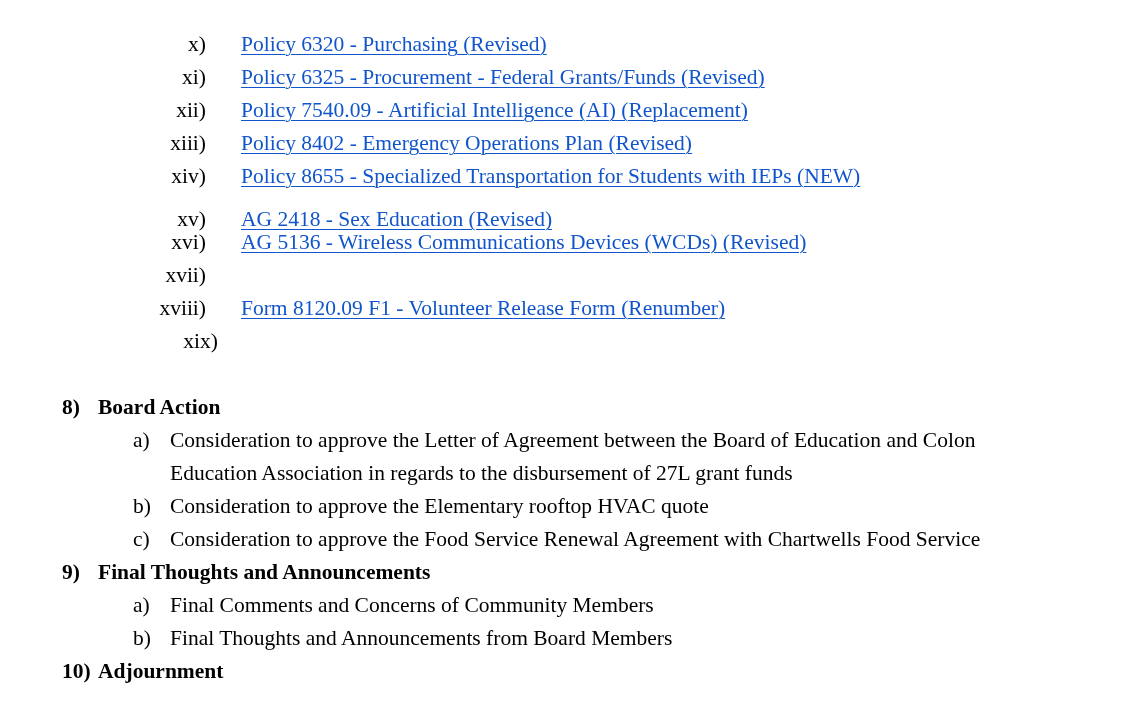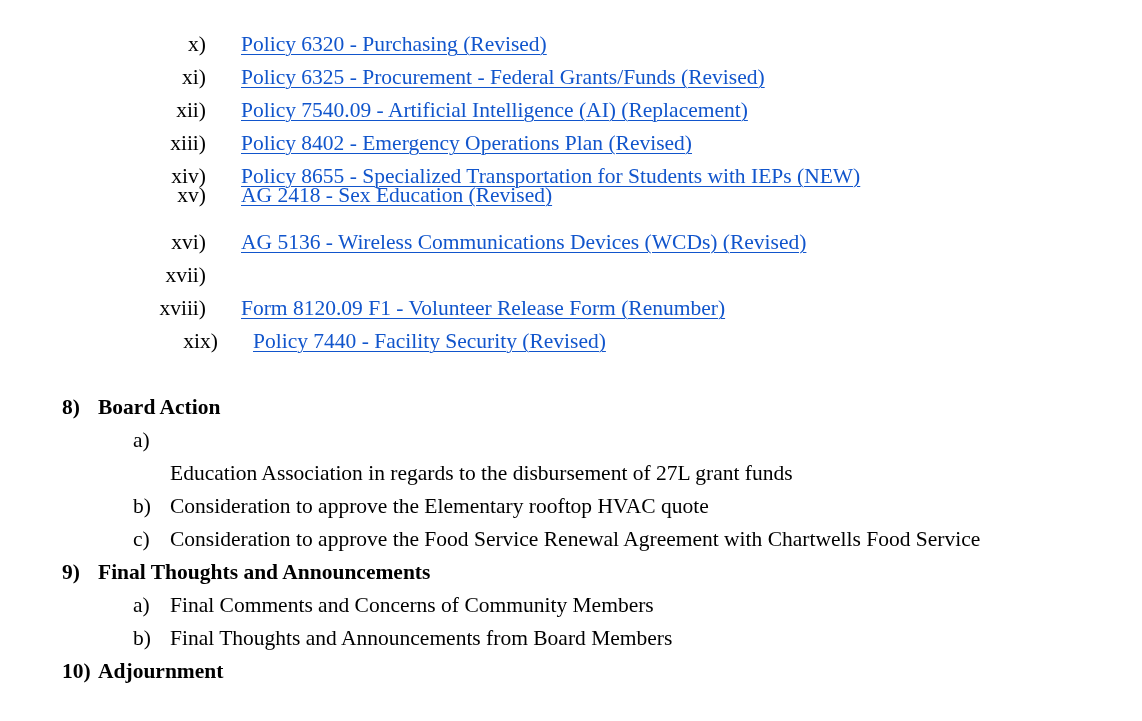--- a/index.html
+++ b/index.html
@@ -90,21 +90,21 @@
           <span class="roman-num">xiii)</span>
         </div>
       <a class="link">Policy 8402 - Emergency Operations Plan (Revised)</a>
     </div>
     <div class="line" style="top:160px;left:0;width:1142px;">
       <div class="roman-wrap">
           <span class="roman-num">xiv)</span>
         </div>
       <a class="link">Policy 8655 - Specialized Transportation for Students with IEPs (NEW)</a>
     </div>
-    <div class="line" style="top:179px;left:0;width:1142px;">
+    <div class="line" style="top:203px;left:0;width:1142px;">
       <div class="roman-wrap">
           <span class="roman-num">xv)</span>
         </div>
       <a class="link">AG 2418 - Sex Education (Revised)</a>
     </div>
     <div class="line" style="top:226px;left:0;width:1026px;">
       <div class="roman-wrap">
           <span class="roman-num">xvi)</span>
         </div>
       <a class="link">AG 5136 - Wireless Communications Devices (WCDs) (Revised)</a>
@@ -117,31 +117,31 @@
     <div class="line" style="top:292px;left:0;width:1142px;">
       <div class="roman-wrap">
           <span class="roman-num">xviii)</span>
         </div>
       <a class="link">Form 8120.09 F1 - Volunteer Release Form (Renumber)</a>
     </div>
     <div class="line" style="top:325px;left:12px;width:1142px;">
       <div class="roman-wrap">
           <span class="roman-num">xix)</span>
         </div>
-      <a class="link">Policy 7440 - Facility Security (Revised)</a>
     </div>
   </div>
 
   <div>
     <div class="line" style="top:391px;left:0;width:1142px;">
       <span class="section-num">8)</span>
       <span class="section-title">Board Action</span>
     </div>
     <div class="line" style="top:424px;left:0;width:1142px;">
       <span class="sub-letter">a)</span>
+      <span class="sub-text">Consideration to approve the Letter of Agreement between the Board of Education and Colon</span>
     </div>
     <div class="line" style="top:457px;left:0;width:1016px;">
       <span class="sub-text">Education Association in regards to the disbursement of 27L grant funds</span>
     </div>
     <div class="line" style="top:490px;left:0;width:1142px;">
       <span class="sub-letter">b)</span>
       <span class="sub-text">Consideration to approve the Elementary rooftop HVAC quote</span>
     </div>
     <div class="line" style="top:523px;left:0;width:1142px;">
       <span class="sub-letter">c)</span>

